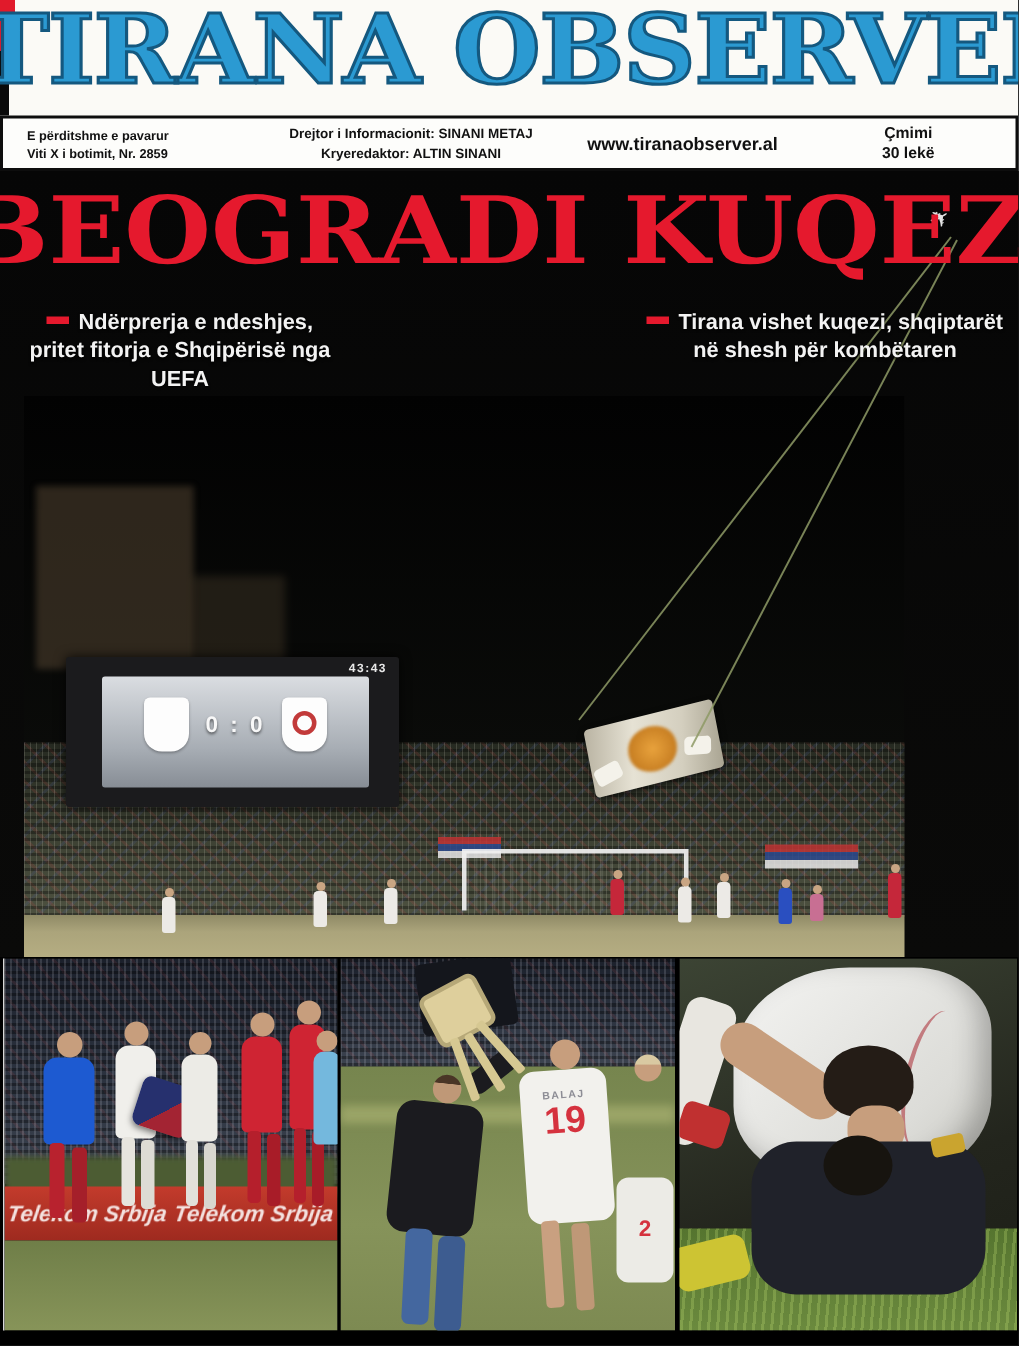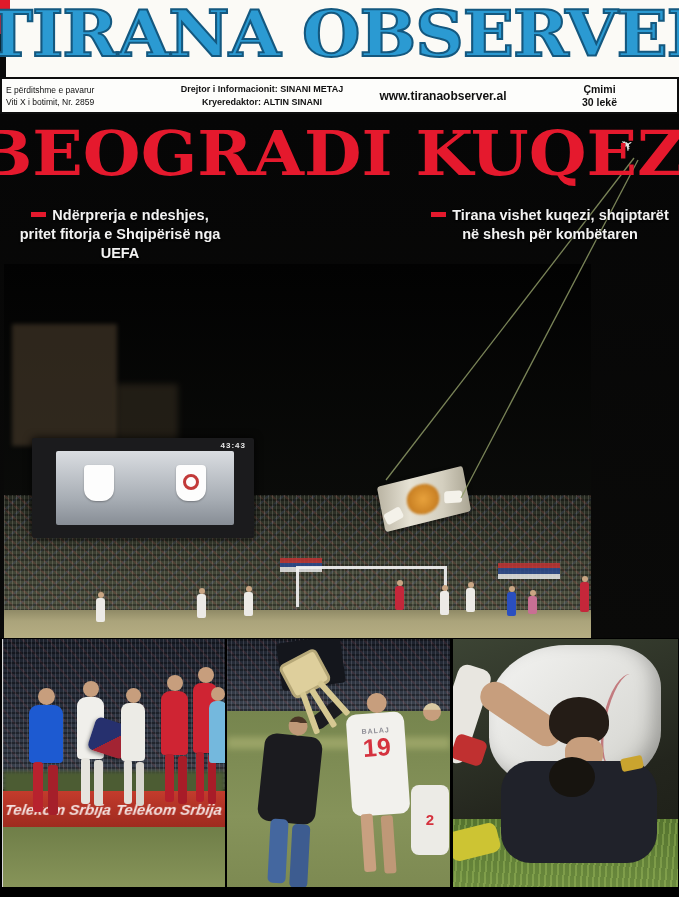--- a/index.html
+++ b/index.html
@@ -10,21 +10,21 @@
   .top-white{position:absolute;left:0;top:0;width:679px;height:114px;background:#fbfaf6;}
   .red-corner{position:absolute;left:0;top:0;width:10px;height:34px;background:#e11a2b;}
   .black-corner{position:absolute;left:0;top:34px;width:6px;height:44px;background:#0a0a0a;}
   .masthead-title{position:absolute;left:0;top:-4px;width:100%;margin:0;text-align:center;
     font-family:"DejaVu Serif","Liberation Serif",serif;font-weight:bold;font-size:64px;line-height:76px;
     color:#2b9ad2;-webkit-text-stroke:2px #14587f;letter-spacing:-1px;
     transform:scaleX(1.05);transform-origin:center;white-space:nowrap;}
   .info-bar{position:absolute;left:0;top:77px;width:679px;height:37px;background:#fdfdfb;
     border:2px solid #0d0d0d;box-sizing:border-box;display:flex;align-items:center;color:#111;}
   .ib-cell{padding:0 4px;}
-  .ib1{width:150px;font-size:8.5px;font-weight:normal;line-height:12px;padding-left:4px;}
+  .ib1{width:150px;font-size:8.5px;font-weight:bold;line-height:12px;padding-left:16px;}
   .ib2{width:182px;font-size:13px;font-weight:bold;text-align:center;}
   .ib3{width:196px;font-size:9px;font-weight:bold;line-height:13px;text-align:center;}
   .ib4{width:150px;font-size:12px;font-weight:bold;text-align:center;}
   .ib5{flex:1;font-size:10.5px;font-weight:bold;text-align:center;line-height:13px;}
 
   
   .black-section{position:absolute;left:0;top:114px;width:679px;height:524px;
     background:linear-gradient(180deg,#060606,#0a0a09);overflow:hidden;}
   .headline{position:absolute;left:0;top:8px;width:100%;margin:0;text-align:center;
     font-family:"DejaVu Serif","Liberation Serif",serif;font-weight:bold;font-size:62px;line-height:64px;
@@ -32,21 +32,21 @@
   .drone-icon{position:absolute;left:620px;top:22px;font-size:16px;color:#e3e3e3;
     transform:rotate(-32deg);z-index:5;}
   .strings-svg{position:absolute;left:0;top:0;width:679px;height:524px;z-index:4;pointer-events:none;}
   .subheads{position:absolute;left:14px;top:92px;width:655px;display:flex;justify-content:space-between;z-index:6;}
   .subhead{font-size:14.5px;font-weight:bold;color:#f3f3f3;line-height:1.32;text-align:center;
     text-shadow:0 1px 2px #000;}
   .sh1{width:198px;} .sh2{width:238px;} .sh3{width:212px;}
   .dash{display:inline-block;width:15px;height:5px;background:#e5192d;margin-right:6px;vertical-align:3px;}
 
   
-  .stadium{position:absolute;left:4px;top:150px;width:587px;height:374px;overflow:hidden;}
+  .stadium{position:absolute;left:16px;top:150px;width:587px;height:374px;overflow:hidden;}
   .sky{position:absolute;left:0;top:0;right:0;bottom:0;
     background:linear-gradient(180deg,#020202,#0b0c0a 70%,#13140e);}
   .building{position:absolute;left:8px;top:60px;width:105px;height:122px;background:#584834;
     opacity:.5;filter:blur(2px);}
   .building2{position:absolute;left:112px;top:120px;width:62px;height:62px;background:#4a3e2c;
     opacity:.4;filter:blur(3px);}
   .crowd{position:absolute;left:0;top:231px;width:679px;height:116px;filter:blur(.4px);
     background-image:
       repeating-linear-gradient(90deg,rgba(235,230,215,.16) 0 1px,transparent 1px 4px),
       repeating-linear-gradient(0deg,rgba(0,0,0,.32) 0 2px,transparent 2px 5px),
@@ -258,20 +258,21 @@
       <div class="srb-flag sf3"></div>
       <div class="srb-flag sf4"></div>
       <div class="pitch"></div>
       <div class="goal"></div>
 
       <div class="scoreboard">
         <span class="sb-clock">43:43</span>
         <div class="sb-screen">
           <div class="crest crest-left"></div>
           <div class="crest crest-right"></div>
+          <div class="sb-score">0 : 0</div>
         </div>
       </div>
 
       <div class="flag-banner">
         <div class="flag-emblem"></div>
         <div class="flag-corner fc1"></div>
         <div class="flag-corner fc2"></div>
       </div>
 
       <div class="pl pw pl1"></div>

